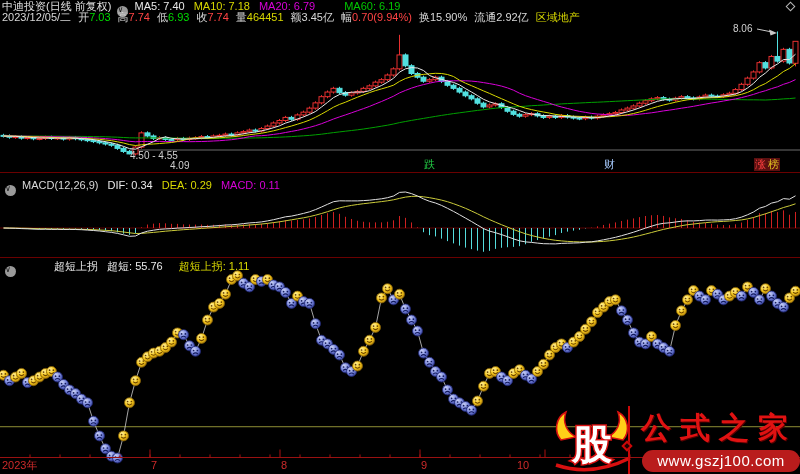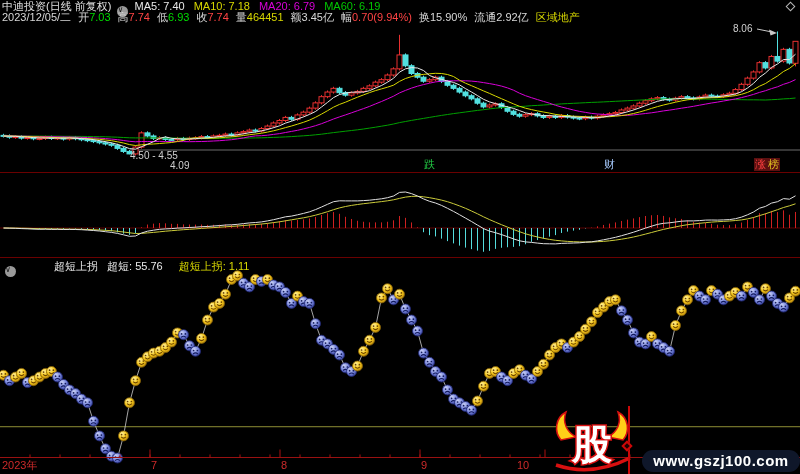--- a/index.html
+++ b/index.html
@@ -25,22 +25,22 @@
   .axis-label{position:absolute;color:#cc2a2a;font-size:11px;line-height:11px;}
   .gap-label{position:absolute;color:#cfcfcf;font-size:10px;line-height:10px;}
   
   .watermark{position:absolute;left:545px;top:402px;width:255px;height:72px;}
   .wm-vline{position:absolute;left:83px;top:4px;width:2px;height:68px;background:#cc0808;}
   .wm-diamond{position:absolute;left:78px;top:40px;width:8px;height:8px;
               border:2px solid #cc0808;transform:rotate(45deg);background:#200;}
   .wm-brand{position:absolute;left:96px;top:6px;font-family:"Liberation Serif",serif;
             font-weight:bold;font-size:30px;color:#e01212;letter-spacing:9px;white-space:nowrap;
             text-shadow:1px 1px 0 #5a0000;}
-  .wm-pill{position:absolute;left:97px;top:48px;width:158px;height:22px;background:#0f172a;
-           border-radius:12px;color:#ffffff;font-weight:bold;font-size:15px;line-height:22px;
+  .wm-pill{position:absolute;left:97px;top:48px;width:158px;height:22px;background:#b91c1c;
+           border-radius:12px;color:#ffffff;font-weight:normal;font-size:15px;line-height:22px;
            text-align:center;letter-spacing:0.5px;}
   .wm-logo{position:absolute;left:6px;top:8px;}
 </style>
 </head>
 <body>
 
 <div class="screen">
 
   <svg id="chart-svg" width="800" height="474">
       <defs>
@@ -1311,34 +1311,38 @@
         <line x1="690" y1="454.5" x2="690" y2="457.5" stroke="#aa1111" stroke-width="1"></line>
         <line x1="720" y1="454.5" x2="720" y2="457.5" stroke="#aa1111" stroke-width="1"></line>
         <line x1="750" y1="454.5" x2="750" y2="457.5" stroke="#aa1111" stroke-width="1"></line>
         <line x1="780" y1="454.5" x2="780" y2="457.5" stroke="#aa1111" stroke-width="1"></line>
       </g>
     </svg>
 
   <div class="hdr hdr1">
     <span style="color:#e0e0e0;">中迪投资(日线 前复权)</span>
     <span class="rbtn">∨</span>
-    <span id="ma-values"><span class="mitem" style="color: rgb(232, 232, 232);">MA5: 7.40</span><span class="mitem" style="color: rgb(216, 216, 0);">MA10: 7.18</span><span class="mitem" style="color: rgb(216, 0, 216);">MA20: 6.79</span><span class="mitem" style="color: rgb(0, 200, 0);">MA60: 6.19</span></span>
+    <span id="ma-values"><span class="mitem" style="color: rgb(232, 232, 232);">MA5: 7.40</span><span class="mitem" style="color: rgb(216, 216, 0);">MA10: 7.18</span><span class="mitem" style="color: rgb(216, 0, 216);">MA20: 6.79</span><span class="mitem" style="color: rgb(0, 200, 0); margin-left: 20px;">MA60: 6.19</span></span>
   </div>
 
   <div class="hdr hdr2" id="info-line"><span class="iitem"><span style="color: rgb(216, 216, 216);">2023/12/05/二</span></span><span class="iitem"><span class="ilab">开</span><span style="color: rgb(0, 220, 0);">7.03</span></span><span class="iitem"><span class="ilab">高</span><span style="color: rgb(255, 68, 68);">7.74</span></span><span class="iitem"><span class="ilab">低</span><span style="color: rgb(0, 220, 0);">6.93</span></span><span class="iitem"><span class="ilab">收</span><span style="color: rgb(255, 68, 68);">7.74</span></span><span class="iitem"><span class="ilab">量</span><span style="color: rgb(216, 216, 0);">464451</span></span><span class="iitem"><span class="ilab">额</span><span style="color: rgb(216, 216, 216);">3.45亿</span></span><span class="iitem"><span class="ilab">幅</span><span style="color: rgb(255, 68, 68);">0.70(9.94%)</span></span><span class="iitem"><span class="ilab">换</span><span style="color: rgb(216, 216, 216);">15.90%</span></span><span class="iitem"><span class="ilab">流通</span><span style="color: rgb(216, 216, 216);">2.92亿</span></span><span class="iitem"><span style="color: rgb(216, 216, 0);">区域地产</span></span></div>
 
   <span class="diamond"></span>
 
   <div id="ticker">
       <span class="ticker-item" style="left: 423px; color: rgb(34, 204, 68);">跌</span>
       <span class="ticker-item" style="left: 603px; color: rgb(168, 204, 255);">财</span>
       <span class="ticker-item" style="left: 754px; color: rgb(255, 64, 64); background: rgb(92, 16, 16);">涨</span>
       <span class="ticker-item" style="left: 767px; color: rgb(224, 192, 32); background: rgb(92, 16, 16);">榜</span>
     </div>
 
+  <div class="hdr hdrM">
+    <span class="rbtn">∨</span>
+    <span id="macd-values"><span class="mitem" style="color: rgb(216, 216, 216);">MACD(12,26,9)</span><span class="mitem" style="color: rgb(232, 232, 232);">DIF: 0.34</span><span class="mitem" style="color: rgb(216, 216, 0);">DEA: 0.29</span><span class="mitem" style="color: rgb(216, 0, 216);">MACD: 0.11</span></span>
+  </div>
 
   <div class="hdr hdrO">
     <span class="rbtn">∨</span>
     <span id="osc-values"><span class="mitem" style="color: rgb(232, 232, 232); margin-left: 32px;">超短上拐</span><span class="mitem" style="color: rgb(232, 232, 232); margin-right: 16px;">超短: 55.76</span><span class="mitem" style="color: rgb(216, 216, 0);">超短上拐: 1.11</span></span>
   </div>
 
   <div class="gap-label" style="left:130px;top:151px;">4.50 - 4.55</div>
   <div class="gap-label" style="left:135px;top:161px;margin-left:35px;">4.09</div>
   <div class="gap-label" style="left:733px;top:24px;">8.06</div>
 
@@ -1352,16 +1356,17 @@
 
   <div class="watermark">
     <svg class="wm-logo" width="84" height="64" viewBox="0 0 84 64">
       <path d="M10,30 C3,22 4,8 15,2 C11,13 16,22 25,27 Z" fill="#ffcf18" stroke="#d81010" stroke-width="1.5"></path>
       <path d="M72,30 C79,22 78,8 67,2 C71,13 66,22 57,27 Z" fill="#ffcf18" stroke="#d81010" stroke-width="1.5"></path>
       <text id="wm-char" x="41" y="48" text-anchor="middle" font-family="Liberation Serif,serif" font-weight="bold" font-size="40" fill="#ffffff" stroke="#d81010" stroke-width="3" style="paint-order:stroke;">股</text>
       <path d="M5,55 Q41,67 79,48" fill="none" stroke="#d81010" stroke-width="3.5"></path>
     </svg>
     <div class="wm-vline"></div>
     <div class="wm-diamond"></div>
+    <div class="wm-brand">公式之家</div>
     <div class="wm-pill">www.gszj100.com</div>
   </div>
 
 </div>
 
 </body></html>

